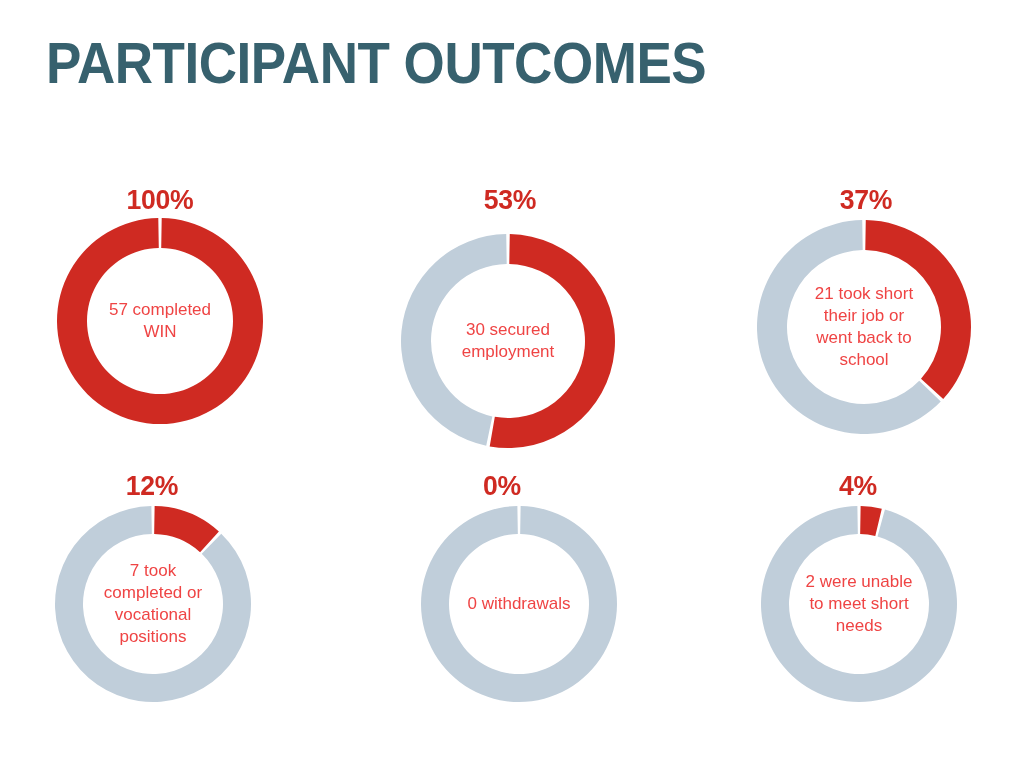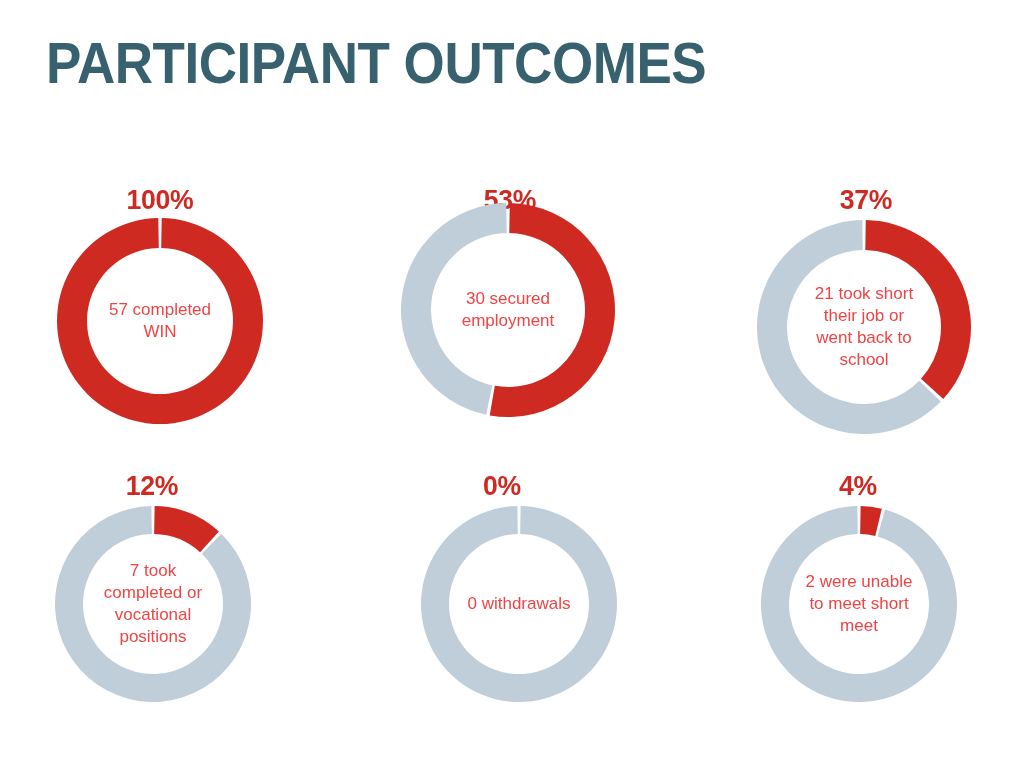--- a/index.html
+++ b/index.html
@@ -101,21 +101,21 @@
   #cell-5 { left: 752px; top: 424px; width: 212px; }
 
   #cell-0 .pct-label { top: 0px; }
   #cell-1 .pct-label { top: 0px; }
   #cell-2 .pct-label { top: 0px; }
   #cell-3 .pct-label { top: 0px; }
   #cell-4 .pct-label { top: 0px; }
   #cell-5 .pct-label { top: 0px; }
 
   #cell-0 .donut-wrap { top: 31px; left: 6px; }
-  #cell-1 .donut-wrap { top: 16px; left: 4px; }
+  #cell-1 .donut-wrap { top: 47px; left: 4px; }
   #cell-2 .donut-wrap { top: 33px; left: 4px; }
   #cell-3 .donut-wrap { top: 33px; left: 8px; }
   #cell-4 .donut-wrap { top: 33px; left: 24px; }
   #cell-5 .donut-wrap { top: 33px; left: 8px; }
 </style>
 </head>
 <body>
 
 <div id="infographic">
 
@@ -208,20 +208,20 @@
       <div class="pct-label">4%</div>
       <div class="donut-wrap">
           <svg width="198" height="198" viewBox="0 0 198 198">
             <path d="M 100.62482708239435 1.0134706352331335 A 98 98 0 0 1 121.79447877964668 3.687819576067625 L 115.28177055689048 30.919871125762583 A 70 70 0 0 0 100.16059077313882 29.00962188230939 Z" fill="#CF2A22"></path>
             <path d="M 124.94203908315254 4.495975703633732 A 98 98 0 1 1 97.37517291760564 1.0134706352331335 L 97.83940922686116 29.00962188230939 A 70 70 0 1 0 117.53002791653753 31.497125502595523 Z" fill="#C0CEDA"></path>
           </svg>
           <div class="center-text" style="width: 198px; height: 198px;">
             <div class="center-text-inner">
               <div>2 were unable</div>
               <div>to meet short</div>
-              <div>meet</div>
+              <div>needs</div>
             </div>
           </div>
         </div>
     </div>
 
   </div>
 </div>
 
 </body></html>

